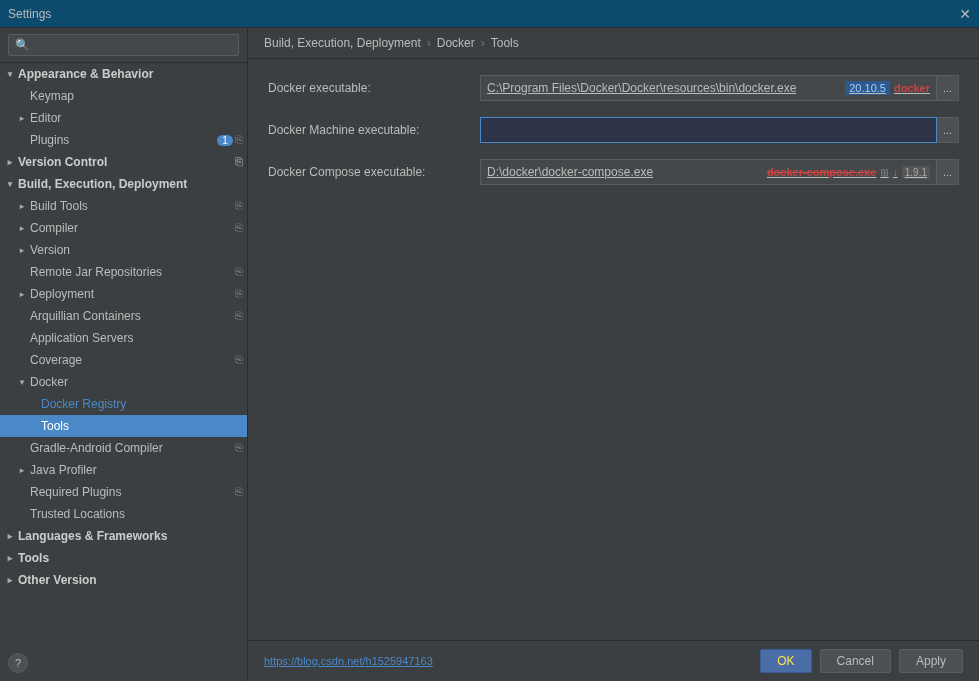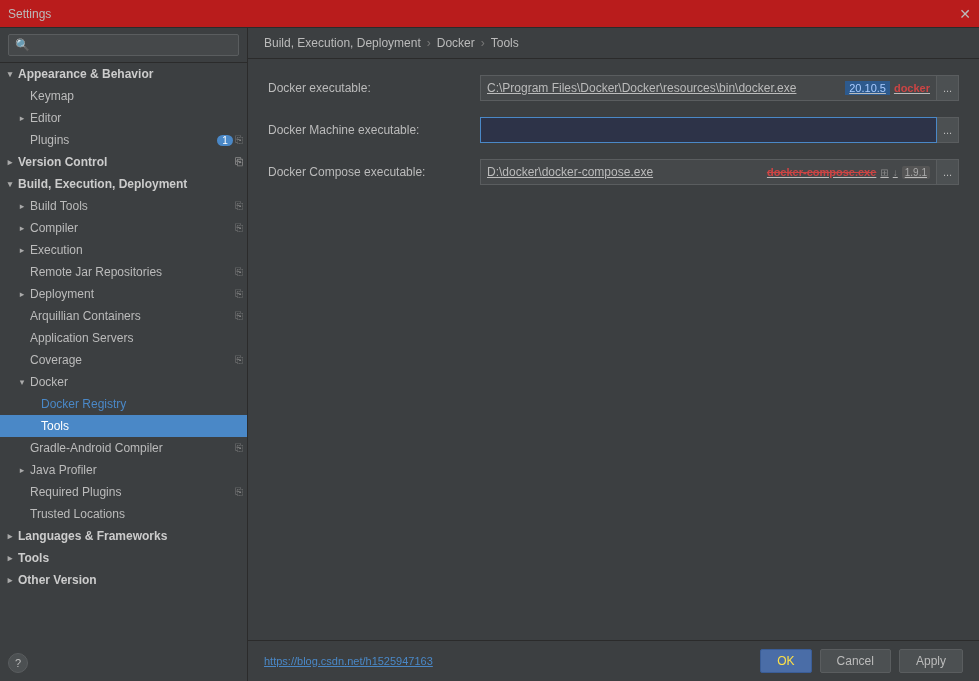--- a/index.html
+++ b/index.html
@@ -8,21 +8,21 @@
       font-size: 12px;
       background: #3c3f41;
       color: #bbbbbb;
       width: 979px;
       height: 681px;
       overflow: hidden;
       display: flex;
       flex-direction: column;
     }
     .title-bar {
-      background: #b91c1c;
+      background: #0c4a6e;
       padding: 4px 8px;
       display: flex;
       align-items: center;
       justify-content: space-between;
       border-bottom: 1px solid #2b2b2b;
       height: 28px;
       flex-shrink: 0;
     }
     .title-bar-title {
       color: #bbbbbb;
@@ -306,21 +306,21 @@
       <div class="tree-item indent-1">
         <span class="chevron collapsed"></span>
         <span class="tree-label">Compiler</span>
         <div class="item-icons">
           <span style="font-size:10px;color:#888;">⎘</span>
         </div>
       </div>
 
       <div class="tree-item indent-1">
         <span class="chevron collapsed"></span>
-        <span class="tree-label">Execution</span>
+        <span class="tree-label">Version</span>
       </div>
 
       <div class="tree-item indent-1">
         <span class="chevron empty"></span>
         <span class="tree-label">Remote Jar Repositories</span>
         <div class="item-icons">
           <span style="font-size:10px;color:#888;">⎘</span>
         </div>
       </div>
 

